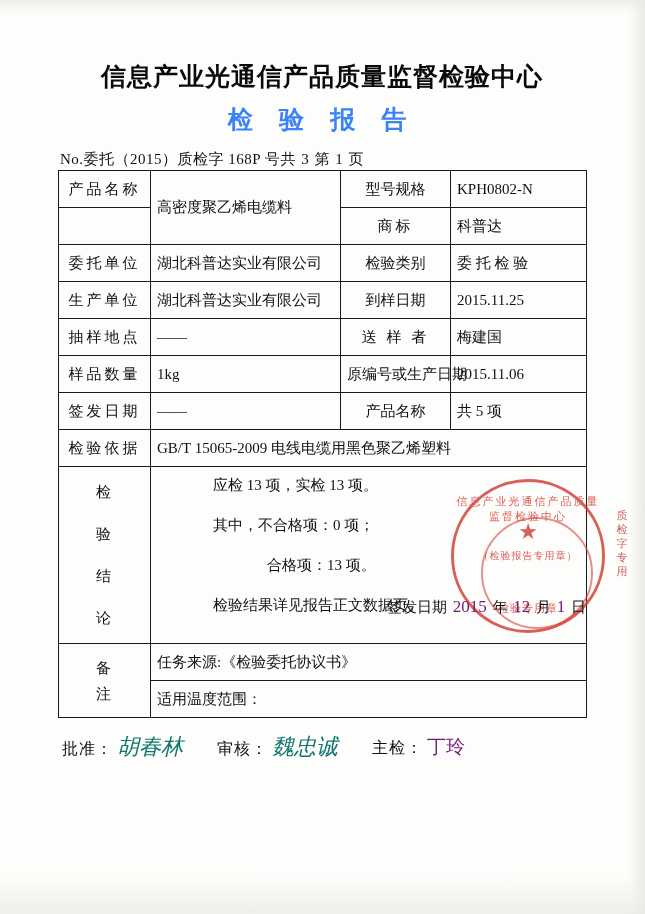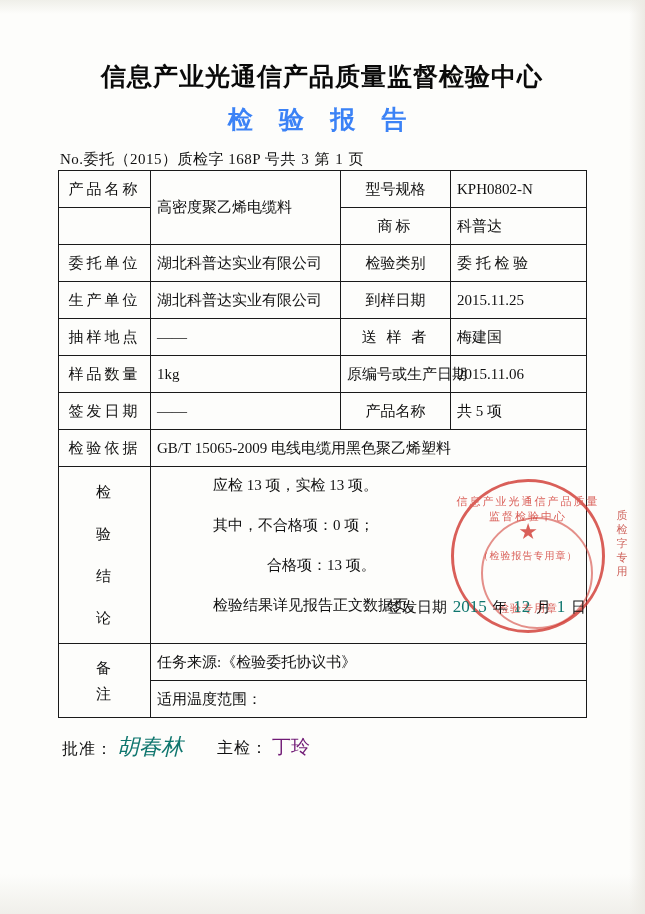--- a/index.html
+++ b/index.html
@@ -132,21 +132,21 @@
   .c-ind1 { padding-left: 56px; }
   .c-ind3 { padding-left: 110px; }
   .sign-line {
     position: absolute;
     left: 236px;
     bottom: 26px;
     font-size: 15px;
     white-space: nowrap;
   }
   .sign-line .hw {
-    color: #0f766e;
+    color: #701a75;
     font-size: 17px;
     padding: 0 2px;
   }
 
   
   .stamp {
     position: absolute;
     left: 300px;
     bottom: 10px;
     width: 148px;
@@ -373,19 +373,23 @@
         </tr>
       </tbody>
     </table>
 
     <div class="footer-sign">
       <div class="fs-item">
         <span class="fs-lbl">批准：</span>
         <span class="fs-hand">胡春林</span>
       </div>
       <div class="fs-item">
+        <span class="fs-lbl">审核：</span>
+        <span class="fs-hand">魏忠诚</span>
+      </div>
+      <div class="fs-item">
         <span class="fs-lbl">主检：</span>
         <span class="fs-hand-plain">丁玲</span>
       </div>
     </div>
 
   </div>
 </div>
 
 </body></html>

